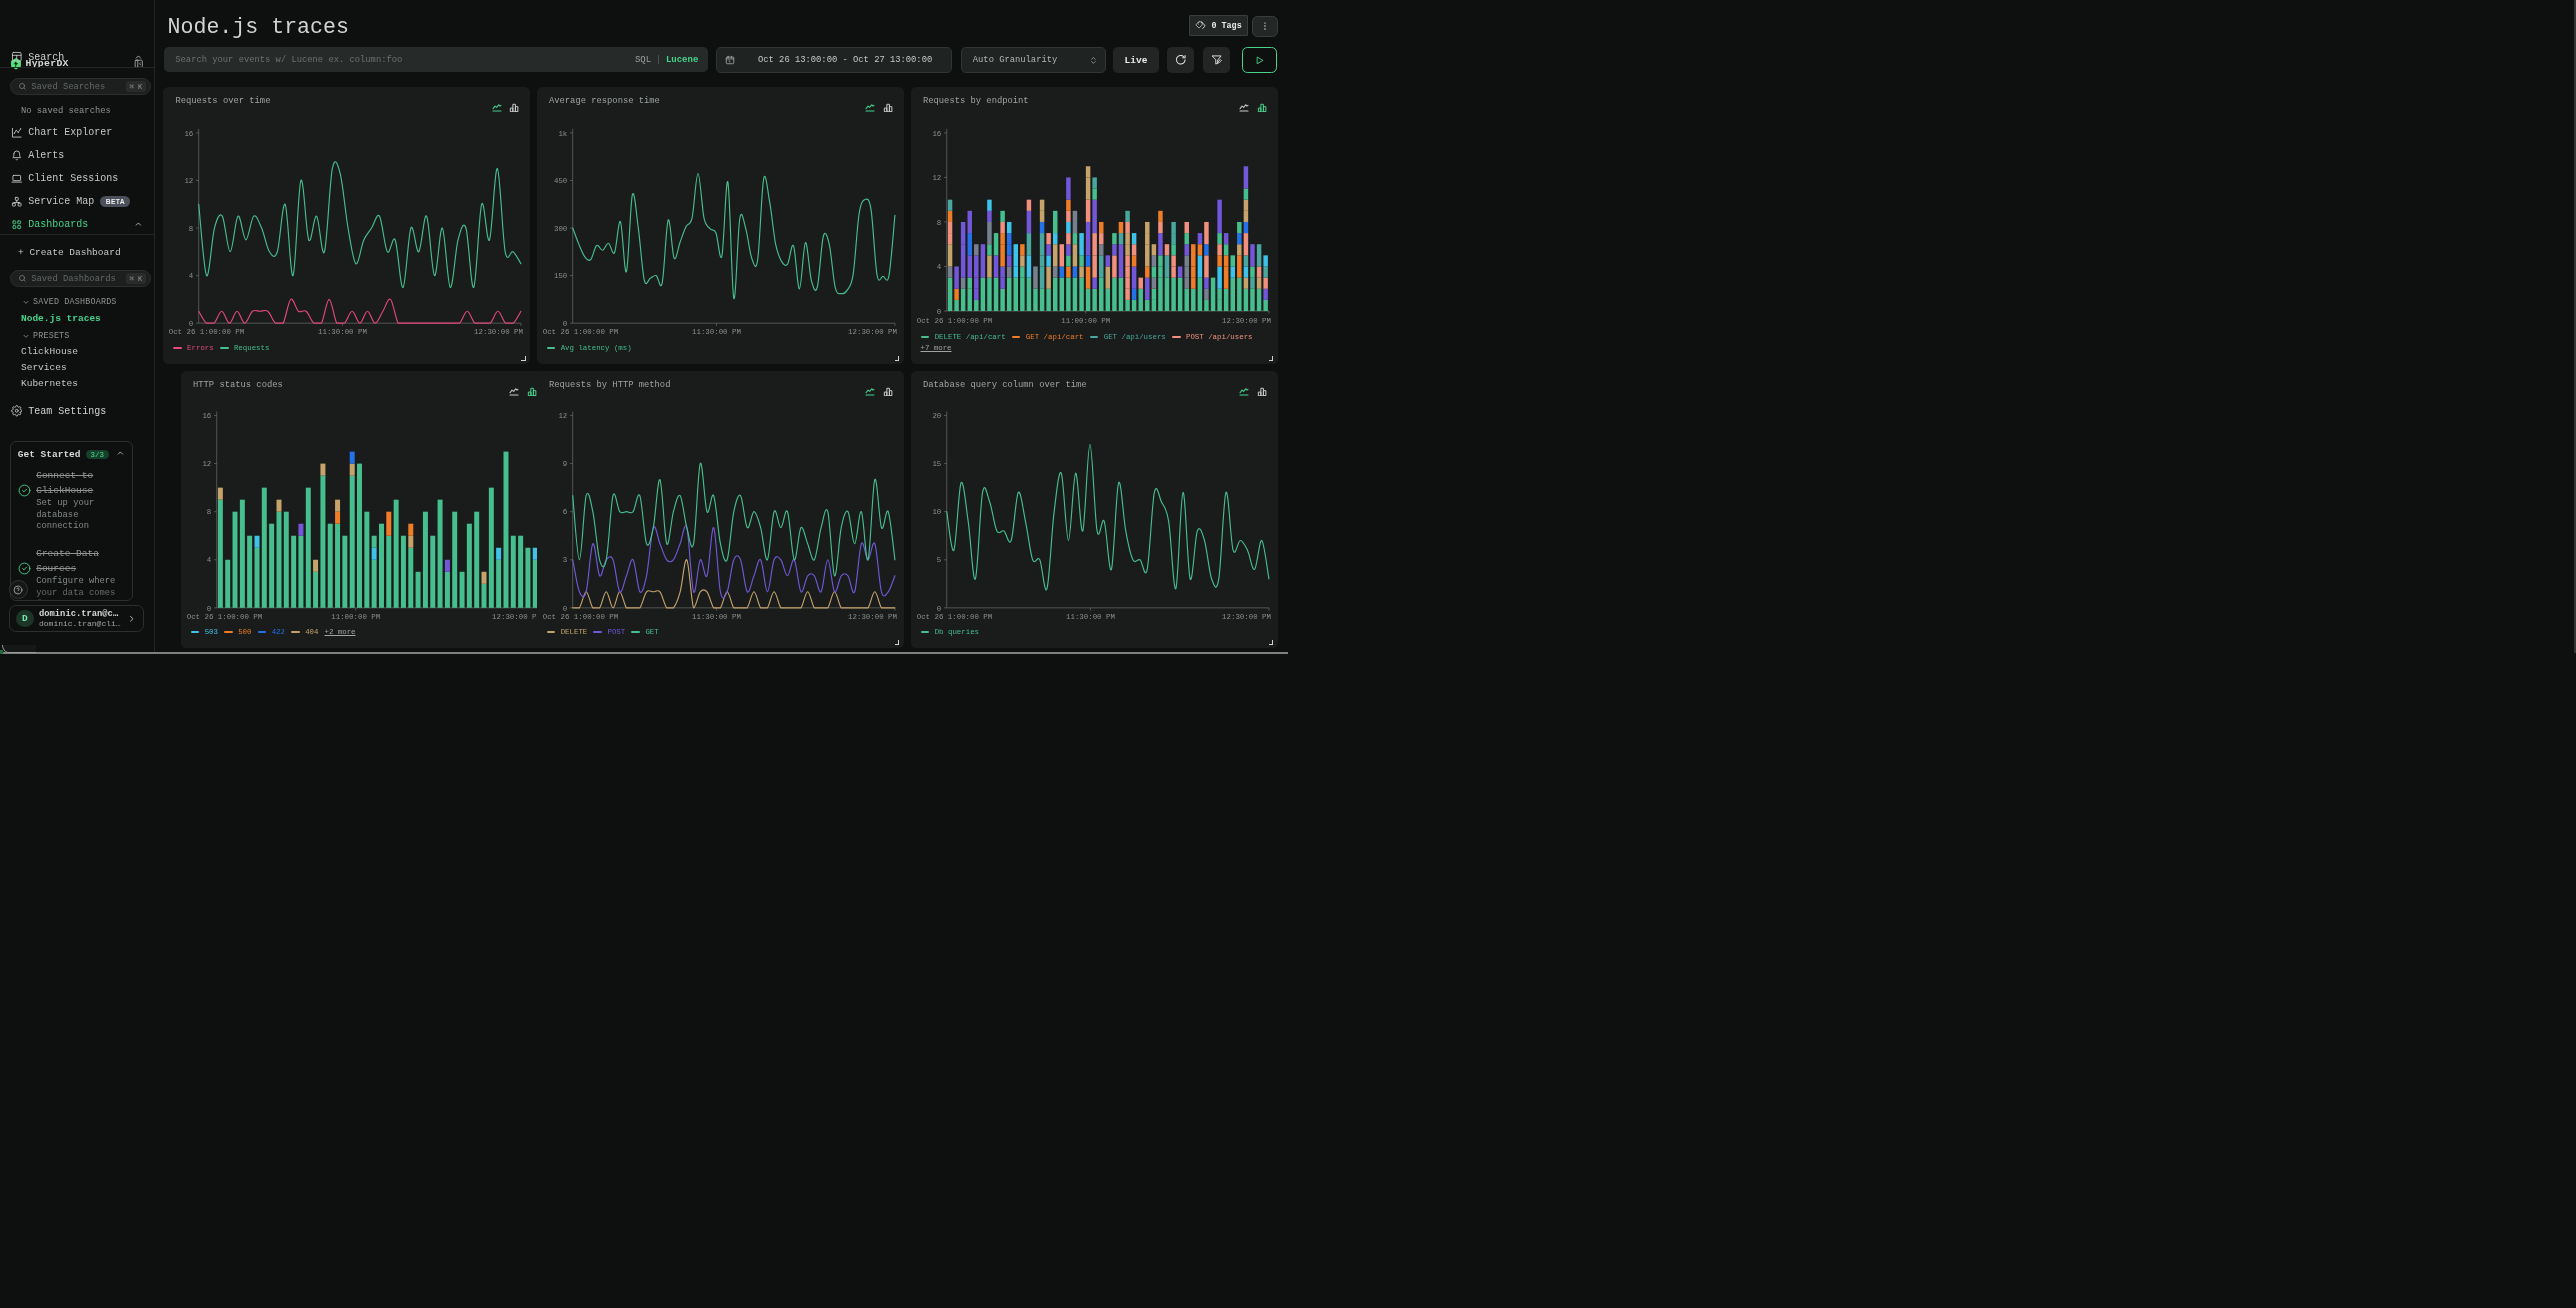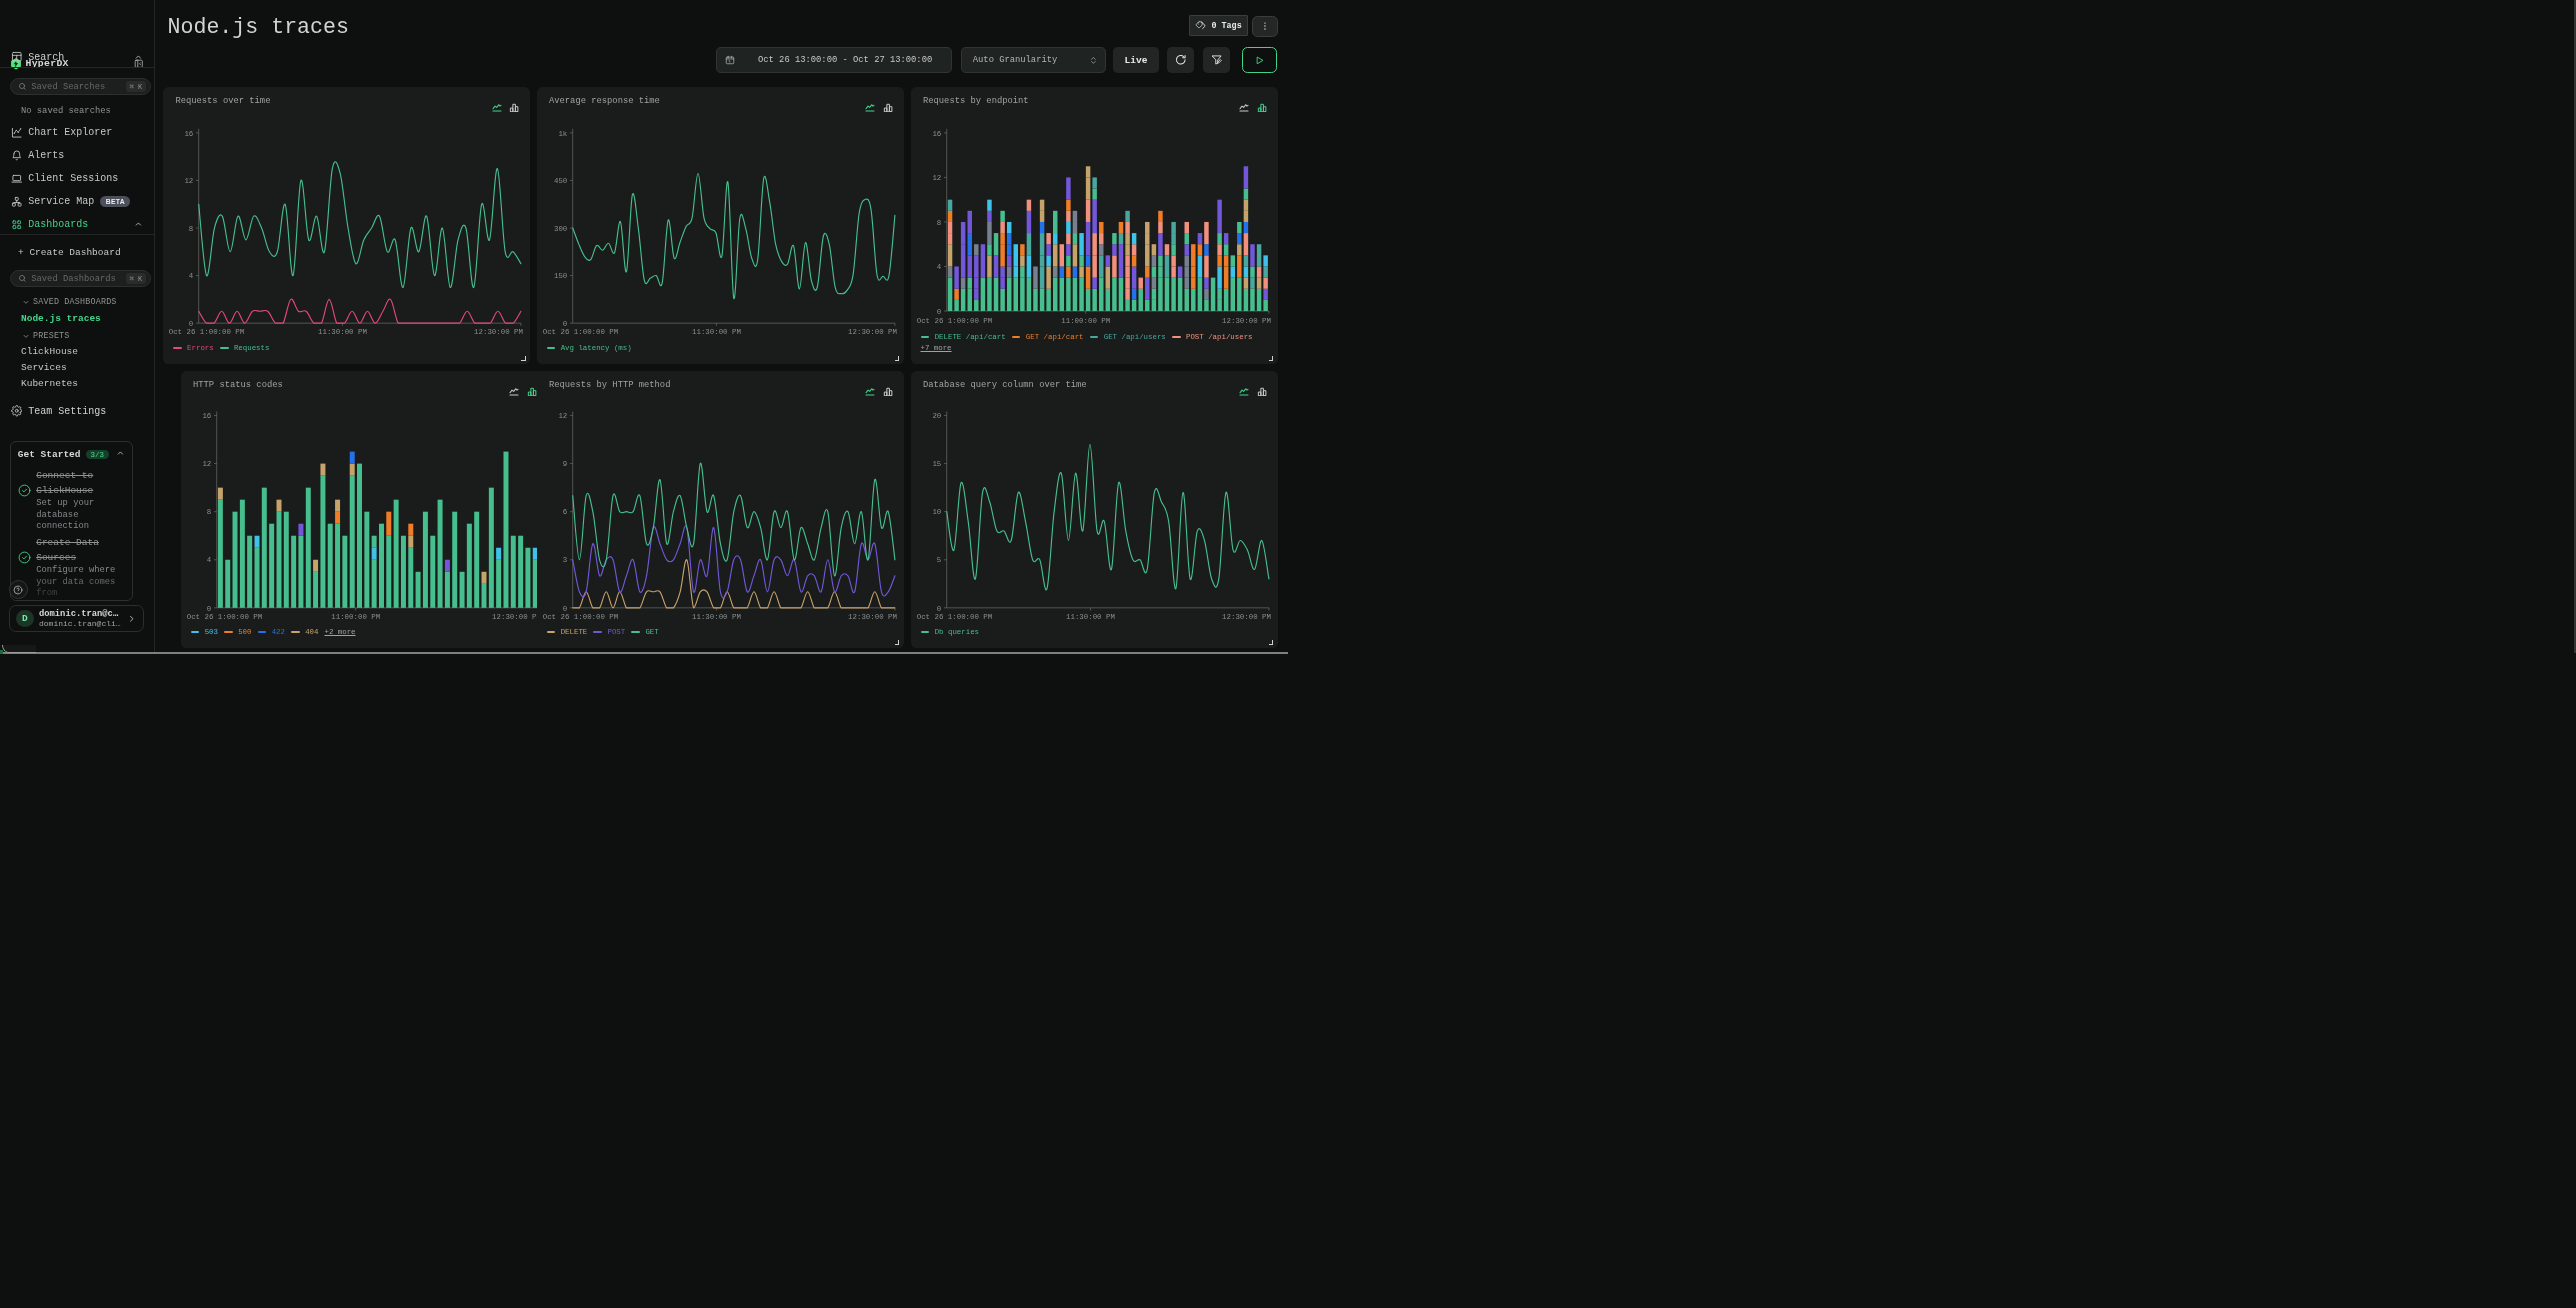--- a/index.html
+++ b/index.html
@@ -188,21 +188,21 @@
     <div class="gsitem">
       <div class="gscheck"><svg width="13" height="13" viewBox="0 0 24 24" fill="none" stroke="#43d38a" stroke-width="1.7" stroke-linecap="round" stroke-linejoin="round">
             <circle cx="12" cy="12" r="10"></circle>
             <path d="m8.5 12.2 2.4 2.4 4.8-5"></path>
           </svg></div>
       <div class="gsbody">
         <div class="gstitle">Connect to<br>ClickHouse</div>
         <div class="gstext">Set up your<br>database<br>connection</div>
       </div>
     </div>
-    <div class="gsitem" style="margin-top:2px">
+    <div class="gsitem" style="margin-top:13px">
       <div class="gscheck"><svg width="13" height="13" viewBox="0 0 24 24" fill="none" stroke="#43d38a" stroke-width="1.7" stroke-linecap="round" stroke-linejoin="round">
             <circle cx="12" cy="12" r="10"></circle>
             <path d="m8.5 12.2 2.4 2.4 4.8-5"></path>
           </svg></div>
       <div class="gsbody">
         <div class="gstitle">Create Data<br>Sources</div>
         <div class="gstext"><span>Configure where</span><br><span style="opacity:.75">your data comes</span><br><span style="opacity:.4">from</span></div>
       </div>
     </div>
   </div>
@@ -235,20 +235,24 @@
         <circle cx="7.2" cy="9" r="1.1" fill="#e8eae9" stroke="none"></circle>
       </svg>
       <span>0 Tags</span>
     </div>
   <div class="dotbtn">
       <svg width="10" height="10" viewBox="0 0 24 24" fill="#e8eae9">
         <circle cx="12" cy="5" r="1.7"></circle>
         <circle cx="12" cy="12" r="1.7"></circle>
         <circle cx="12" cy="19" r="1.7"></circle>
       </svg>
+    </div>
+  <div class="searchbar">
+      <span class="sph">Search your events w/ Lucene ex. column:foo</span>
+      <span class="sqlluc"><span style="color:#9b9f9d">SQL</span><span style="color:#5a5e5c;margin:0 4.7px">|</span><span style="color:#43d38a;font-weight:700">Lucene</span></span>
     </div>
   <div class="ctlbtn datebtn">
       <svg width="10" height="10" viewBox="0 0 24 24" fill="none" stroke="#a7aaa8" stroke-width="2" stroke-linecap="round">
         <rect x="3" y="5" width="18" height="16" rx="2.5"></rect>
         <path d="M8 3v4M16 3v4M3 9.5h18"></path>
         <path d="M9.5 14h2v3" stroke-width="1.8"></path>
       </svg>
       <span>Oct 26 13:00:00 - Oct 27 13:00:00</span>
     </div>
   <div class="ctlbtn granbtn">

